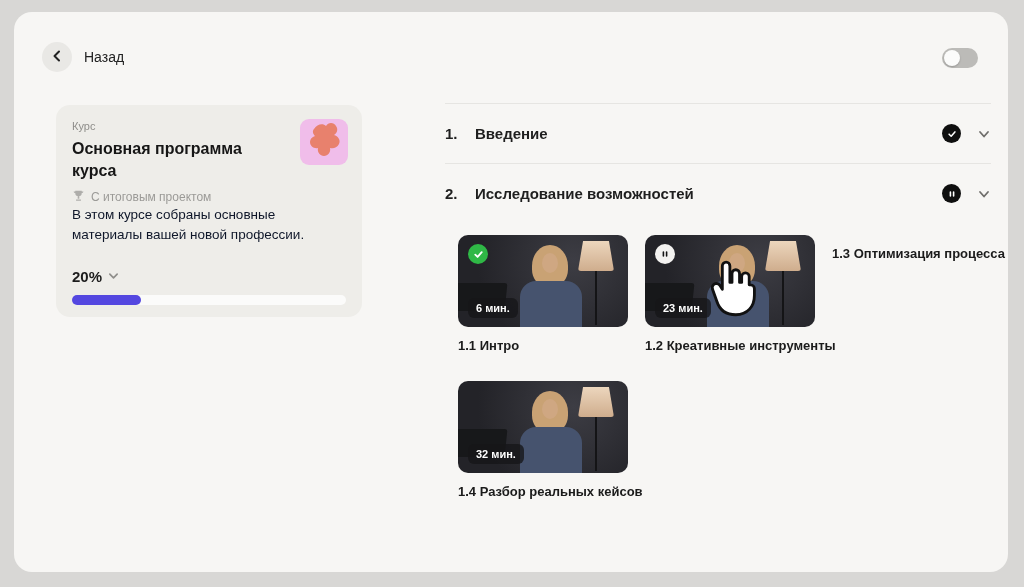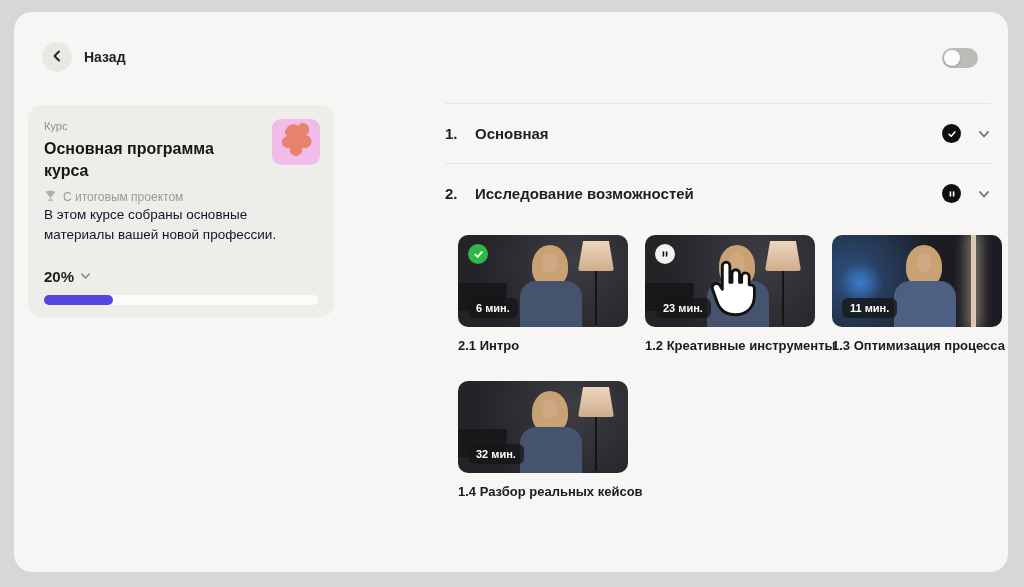--- a/index.html
+++ b/index.html
@@ -16,38 +16,38 @@
     background:#f7f6f4; border-radius:18px;
   }
 
   
   .back-btn {
     position:absolute; left:28px; top:30px; width:30px; height:30px;
     border-radius:50%; background:#e9e8e5; display:flex; align-items:center; justify-content:center;
     cursor:pointer;
   }
   .back-label {
-    position:absolute; left:70px; top:37px; font-size:14px; font-weight:700; color:#222;
+    position:absolute; left:70px; top:37px; font-size:14px; font-weight:400; color:#222;
     cursor:pointer;
   }
   .toggle-row {
     position:absolute; right:30px; top:36px; display:flex; align-items:center; gap:10px;
   }
   .toggle-label { font-size:14px; color:#222; }
   .toggle {
     width:36px; height:20px; border-radius:10px; background:#bcbbb8; position:relative; cursor:pointer;
   }
   .toggle .knob {
     position:absolute; left:2px; top:2px; width:16px; height:16px; border-radius:50%;
     background:#fbfbfa; box-shadow:0 1px 2px rgba(0,0,0,.2);
   }
 
   
   .course-card {
-    position:absolute; left:14px; top:93px; width:306px; height:212px;
+    position:absolute; left:42px; top:93px; width:306px; height:212px;
     background:#eeede9; border-radius:14px; padding:15px 16px;
   }
   .course-kicker { font-size:11px; color:#8f8e8b; margin-bottom:6px; }
   .course-title { font-size:16px; font-weight:700; line-height:1.35; width:210px; color:#161616; }
   .course-thumb {
     position:absolute; right:14px; top:14px; width:48px; height:46px; border-radius:9px;
     background:#f0bdea; overflow:hidden;
   }
   .course-feature { display:flex; align-items:center; gap:6px; margin-top:8px; color:#9b9a97; font-size:12px;text-align:center; }
   .course-desc { font-size:13.5px; line-height:1.5; color:#0f172a; width:265px; }
@@ -192,21 +192,21 @@
     </div>
     <div class="progress-track">
       <div class="progress-fill" style="width: 25%;"></div>
     </div>
   </div>
 
   <div class="modules">
 
     <div class="module-row">
       <span class="module-num">1.</span>
-      <span class="module-title">Основная</span>
+      <span class="module-title">Введение</span>
       <span class="badge-circle">
         <svg width="10" height="10" viewBox="0 0 12 12">
             <path d="M2.5 6.2 5 8.7 9.5 3.5" fill="none" stroke="#fff" stroke-width="1.8" stroke-linecap="round" stroke-linejoin="round"></path>
           </svg>
       </span>
       <span class="chev">
         <svg width="14" height="14" viewBox="0 0 14 14">
             <path d="M3 5 7 9.5 11 5" fill="none" stroke="#6f6e6b" stroke-width="1.8" stroke-linecap="round" stroke-linejoin="round"></path>
           </svg>
       </span>
@@ -242,21 +242,21 @@
               <div class="body"></div>
             </div>
           <div class="laptop"></div>
           <div class="status-badge done">
             <svg width="11" height="11" viewBox="0 0 12 12">
                 <path d="M2.5 6.2 5 8.7 9.5 3.5" fill="none" stroke="#fff" stroke-width="2" stroke-linecap="round" stroke-linejoin="round"></path>
               </svg>
           </div>
           <div class="duration-badge">6 мин.</div>
         </div>
-        <div class="lesson-label">2.1 Интро</div>
+        <div class="lesson-label">1.1 Интро</div>
       </div>
 
       <div class="lesson">
         <div class="thumb">
           <div class="lamp">
               <div class="shade"></div>
               <div class="pole"></div>
             </div>
           <div class="person">
               <div class="hair"></div>
@@ -274,30 +274,20 @@
           <div class="cursor-overlay">
             <svg width="58" height="66" viewBox="0 0 24 28">
               <path d="M9.5 2.2c.9 0 1.6.7 1.6 1.6v7h.9V7c0-.9.7-1.6 1.6-1.6.9 0 1.6.7 1.6 1.6v3.8h.9V8.3c0-.9.7-1.6 1.6-1.6.9 0 1.6.7 1.6 1.6v3.5h.6c.9 0 1.6.7 1.6 1.6v2.9c0 4.6-2.9 8.2-7.9 8.2-4.6 0-6.9-2.2-8-5.6l-1.9-5.3c-.3-1 .2-2 1.2-2.3.8-.2 1.6.1 2 .8l1 1.6V3.8c0-.9.7-1.6 1.6-1.6z" fill="#ffffff" stroke="#111" stroke-width="1.2" stroke-linejoin="round"></path>
             </svg>
           </div>
         </div>
         <div class="lesson-label">1.2 Креативные инструменты</div>
       </div>
 
       <div class="lesson">
-        <div class="thumb alt">
-          <div class="blueglow"></div>
-          <div class="lightstrip"></div>
-          <div class="person">
-              <div class="hair"></div>
-              <div class="face"></div>
-              <div class="body"></div>
-            </div>
-          <div class="duration-badge">11 мин.</div>
-        </div>
         <div class="lesson-label">1.3 Оптимизация процесса</div>
       </div>
 
       <div class="lesson">
         <div class="thumb">
           <div class="lamp">
               <div class="shade"></div>
               <div class="pole"></div>
             </div>
           <div class="person">

